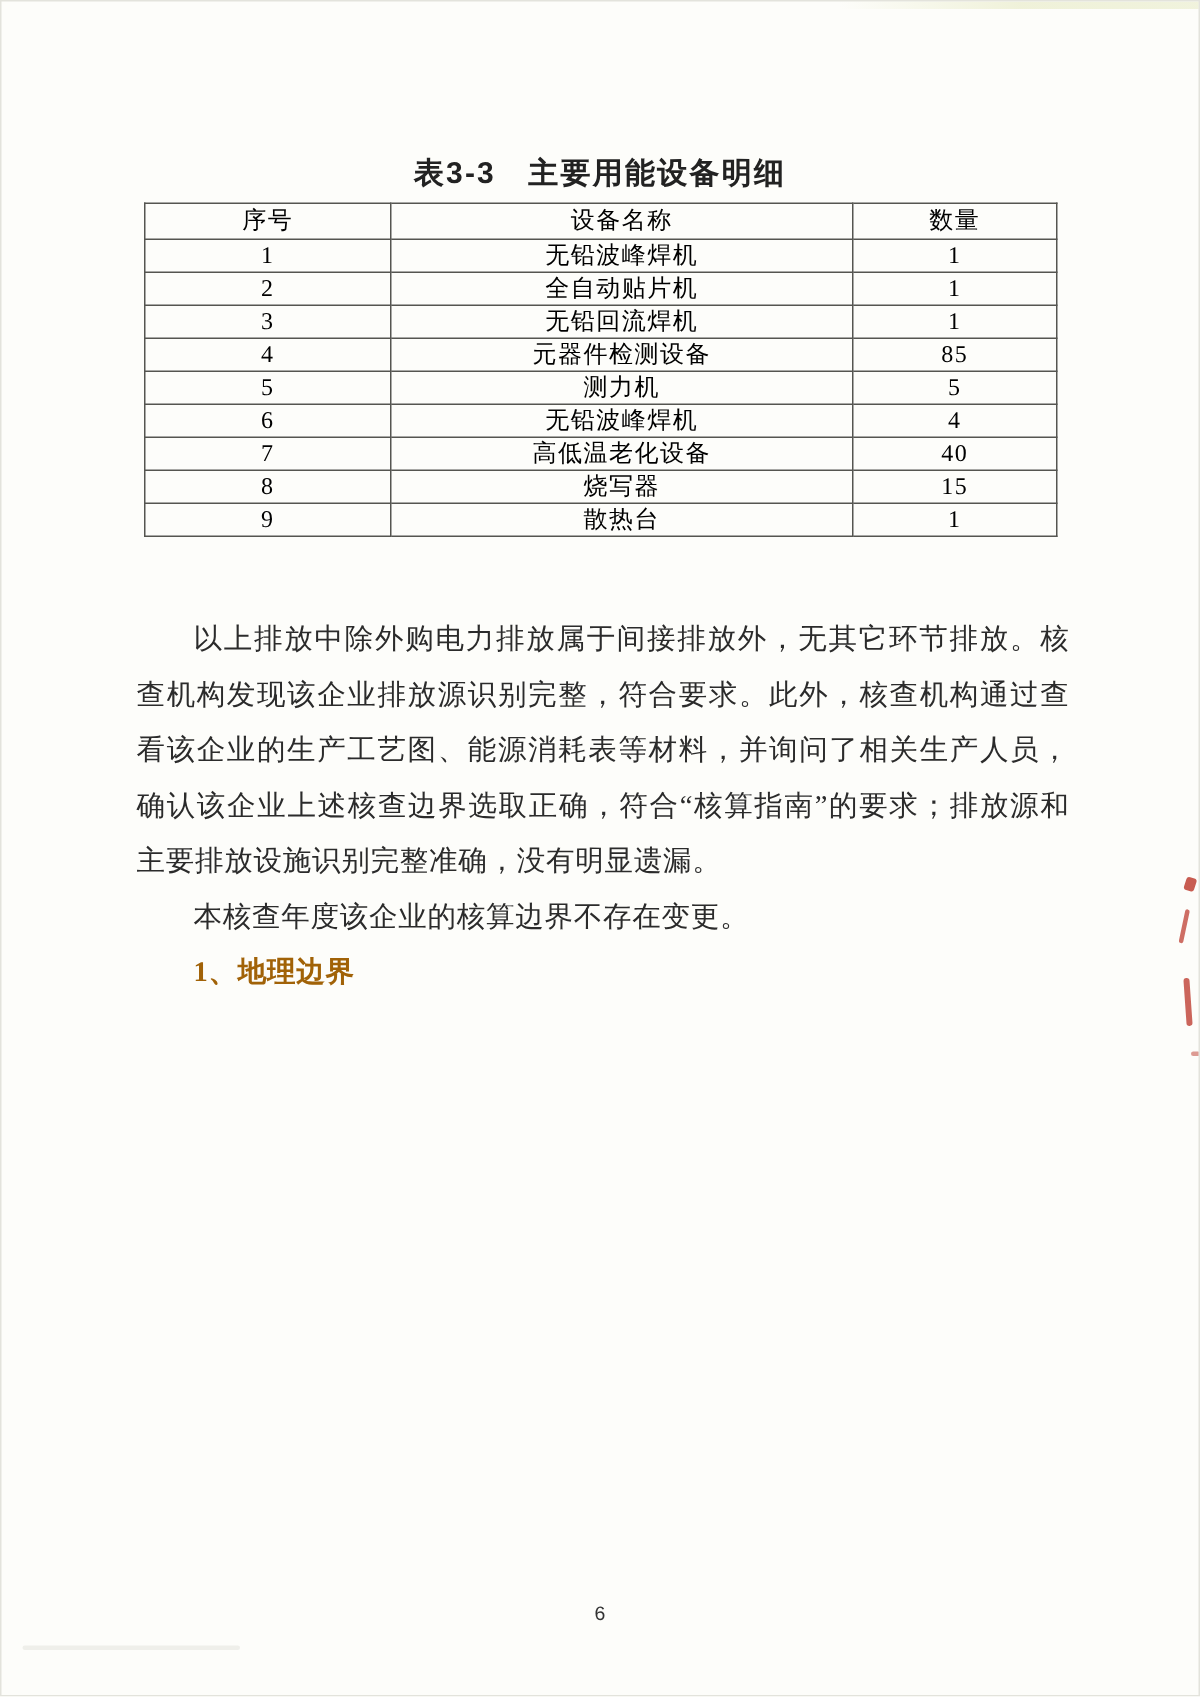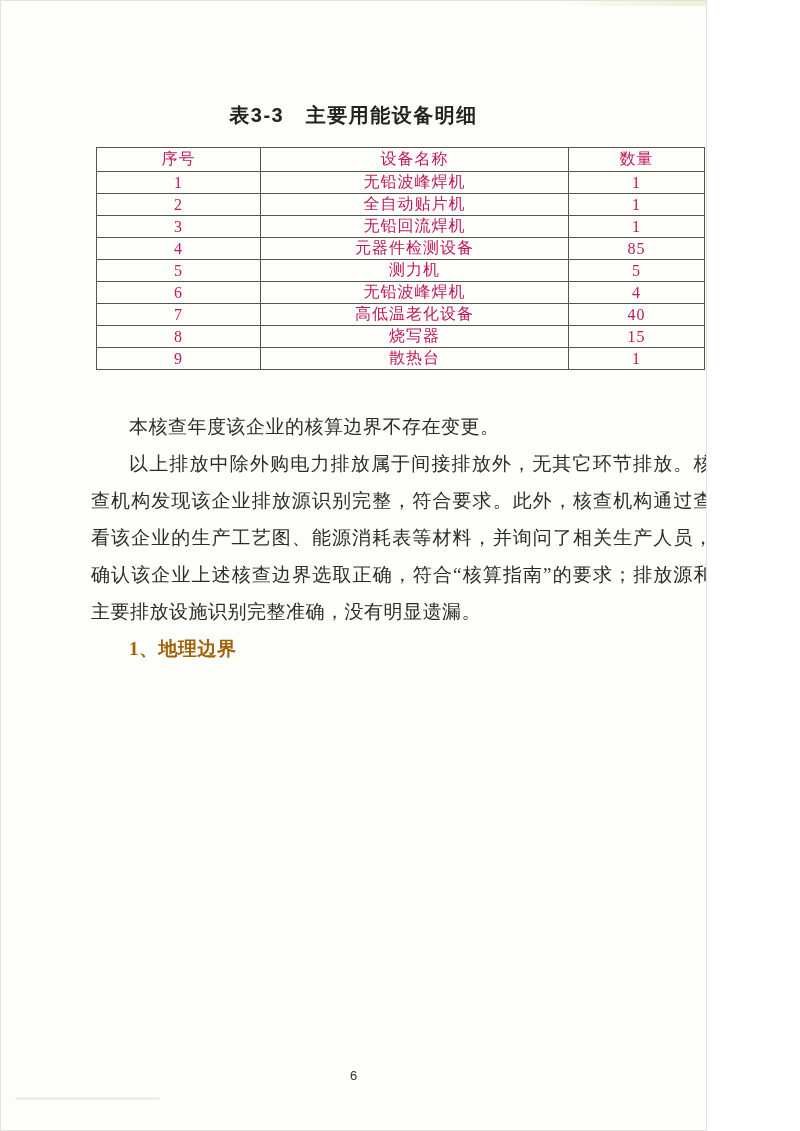--- a/index.html
+++ b/index.html
@@ -1,18 +1,18 @@
 <!DOCTYPE html>
 <html><head>
 <meta charset="utf-8">
 <style>
   html, body { margin: 0; padding: 0; background: #ffffff; }
   .page {
     position: relative;
-    width: 707px;
+    width: 800px;
     height: 1131px;
     background: #fdfdfa;
     border: 1px solid #e3e3dc;
     box-sizing: border-box;
     overflow: hidden;
     font-family: "Liberation Serif", serif;
     color: #2b2b2b;
   }
   
   .top-smudge {
@@ -33,22 +33,21 @@
     letter-spacing: 1.5px;
     color: #222222;
   }
   
   table.equip {
     position: absolute; top: 134px; left: 95px;
     width: 608px;
     border-collapse: collapse;
     table-layout: fixed;
     font-size: 16px;
-    color: #be185d;
-    margin-top: 12px;
+    color: #000000;
   }
   table.equip th, table.equip td {
     border: 1px solid #555550;
     text-align: center;
     vertical-align: middle;
     padding: 0;
     font-weight: normal;
     letter-spacing: 1px;
     overflow: hidden; white-space: nowrap;
   }
@@ -147,22 +146,22 @@
       </tr>
       <tr>
         <td>9</td>
         <td>散热台</td>
         <td>1</td>
       </tr>
     </tbody>
   </table>
 
   <div class="content">
+    <p>以上排放中除外购电力排放属于间接排放外，无其它环节排放。核查机构发现该企业排放源识别完整，符合要求。此外，核查机构通过查看该企业的生产工艺图、能源消耗表等材料，并询问了相关生产人员，确认该企业上述核查边界选取正确，符合“核算指南”的要求；排放源和主要排放设施识别完整准确，没有明显遗漏。</p>
     <p>本核查年度该企业的核算边界不存在变更。</p>
-    <p>以上排放中除外购电力排放属于间接排放外，无其它环节排放。核查机构发现该企业排放源识别完整，符合要求。此外，核查机构通过查看该企业的生产工艺图、能源消耗表等材料，并询问了相关生产人员，确认该企业上述核查边界选取正确，符合“核算指南”的要求；排放源和主要排放设施识别完整准确，没有明显遗漏。</p>
     <h3>1、地理边界</h3>
   </div>
 
   <div class="ink ink-1"></div>
   <div class="ink ink-2"></div>
   <div class="ink ink-3"></div>
   <div class="ink ink-4"></div>
 
   <div class="bottom-smudge"></div>
 

